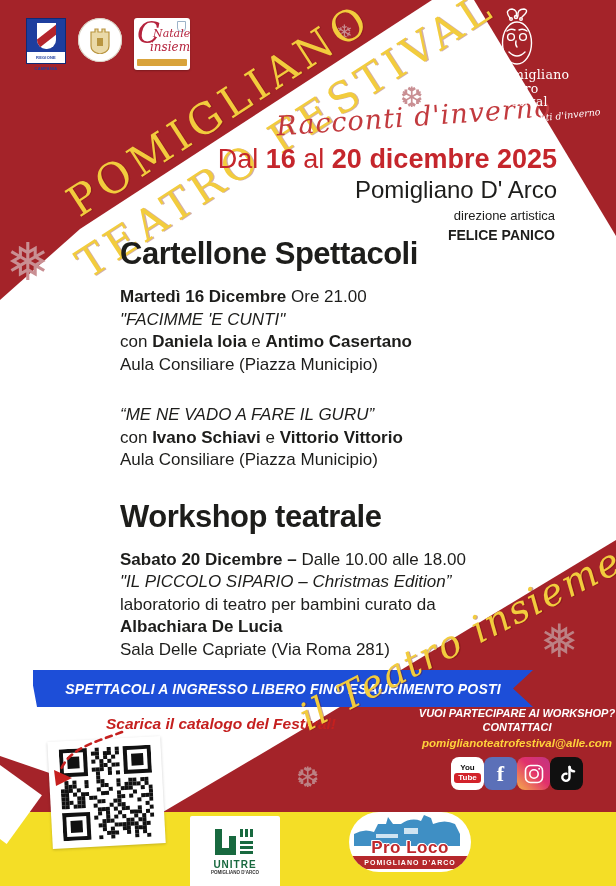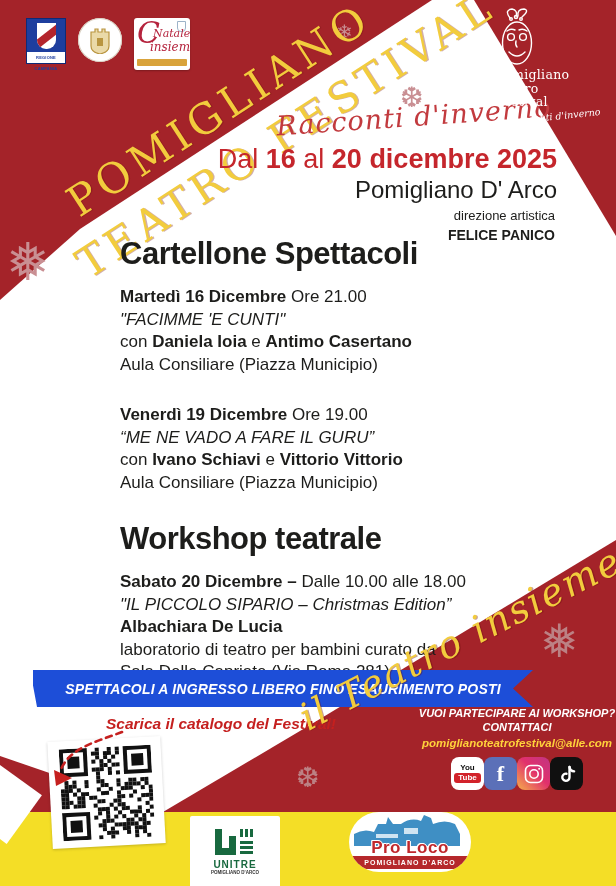--- a/index.html
+++ b/index.html
@@ -194,33 +194,32 @@
     <div class="event">
       <div><b>Martedì 16 Dicembre</b><span> Ore 21.00</span></div>
       <div class="it">"FACIMME 'E CUNTI"</div>
       <div><span>con </span><b>Daniela Ioia</b><span> e </span><b>Antimo Casertano</b></div>
       <div>Aula Consiliare (Piazza Municipio)</div>
     </div>
 
     <div class="gap"></div>
 
     <div class="event">
-      <div><b>Venerdì 19 Dicembre</b><span> Ore 19.00</span></div>
       <div class="it">“ME NE VADO A FARE IL GURU”</div>
       <div><span>con </span><b>Ivano Schiavi</b><span> e </span><b>Vittorio Vittorio</b></div>
       <div>Aula Consiliare (Piazza Municipio)</div>
     </div>
 
     <h1 class="ws">Workshop teatrale</h1>
 
     <div class="event">
       <div><b>Sabato 20 Dicembre</b><b> – </b><span>Dalle 10.00 alle 18.00</span></div>
       <div class="it">"IL PICCOLO SIPARIO – Christmas Edition”</div>
+      <div>laboratorio di teatro per bambini curato da</div>
       <div><b>Albachiara De Lucia</b></div>
-      <div>laboratorio di teatro per bambini curato da</div>
       <div>Sala Delle Capriate (Via Roma 281)</div>
     </div>
   </div>
 
   <div class="ribbon">
     <span>SPETTACOLI A INGRESSO LIBERO FINO ESAURIMENTO POSTI</span>
   </div>
 
   <div class="catalog">Scarica il catalogo del Festival!</div>
   <svg class="arrow-svg" width="130" height="78" viewBox="0 0 130 78">

